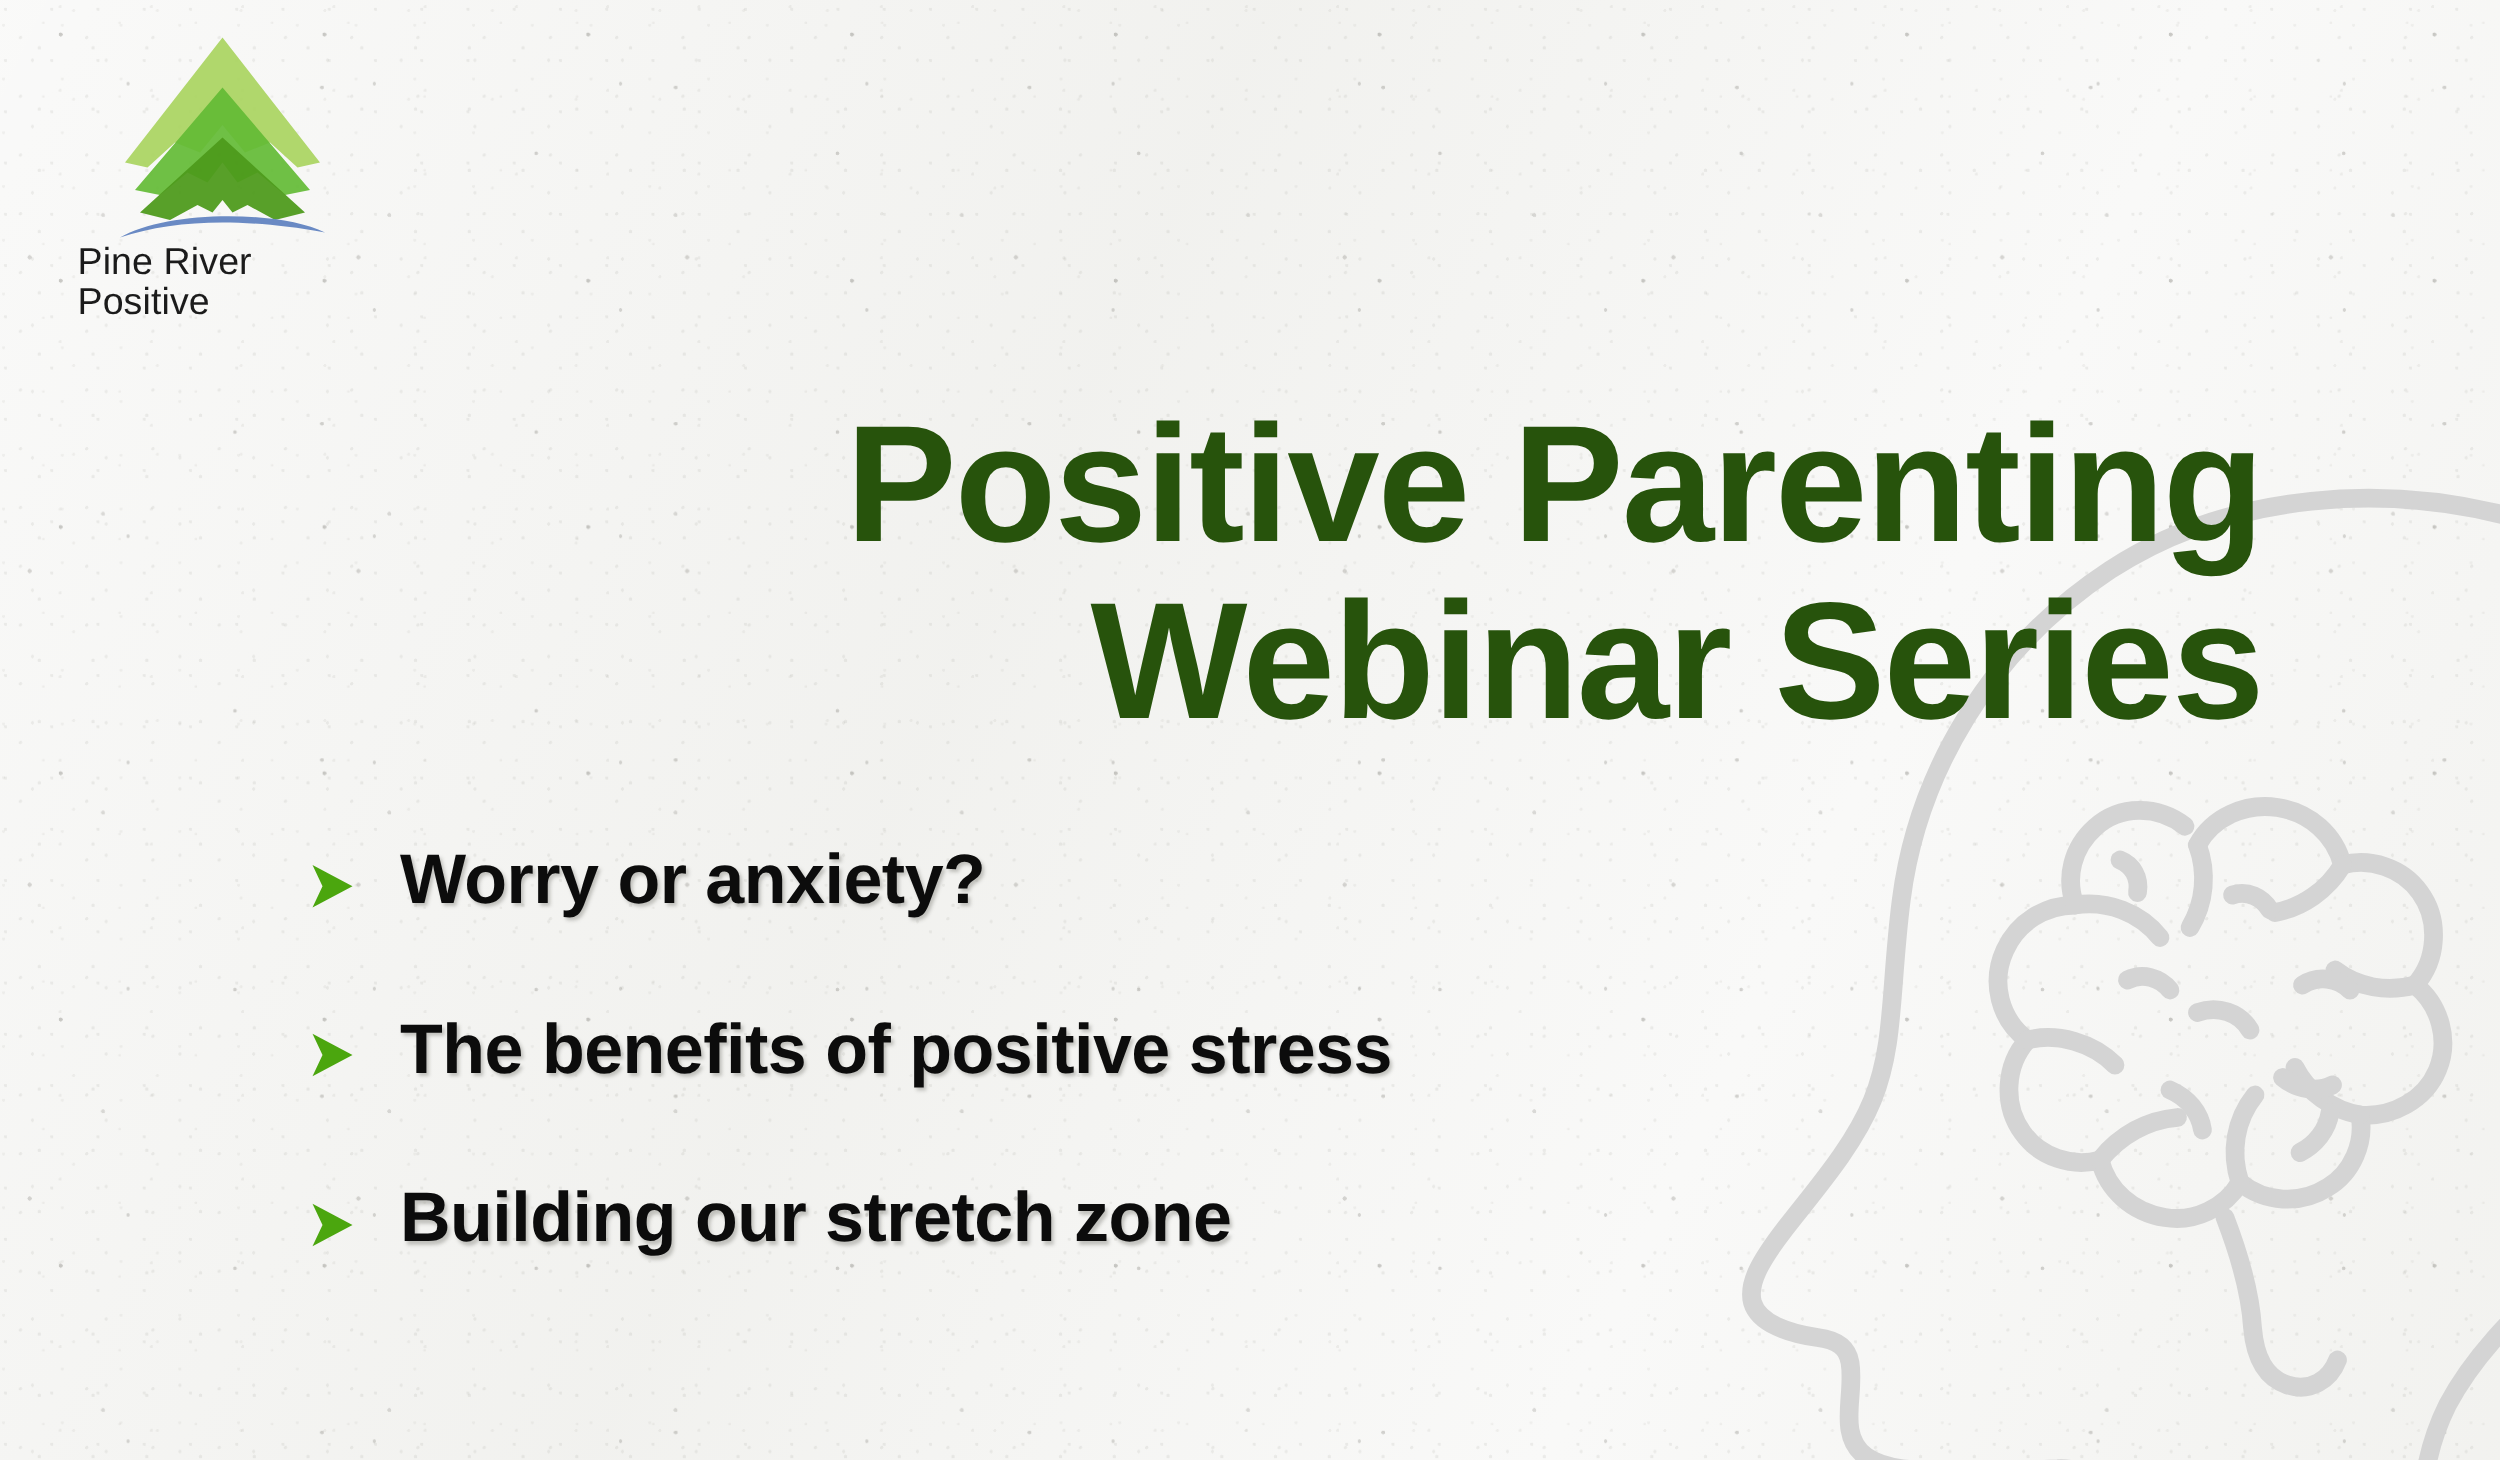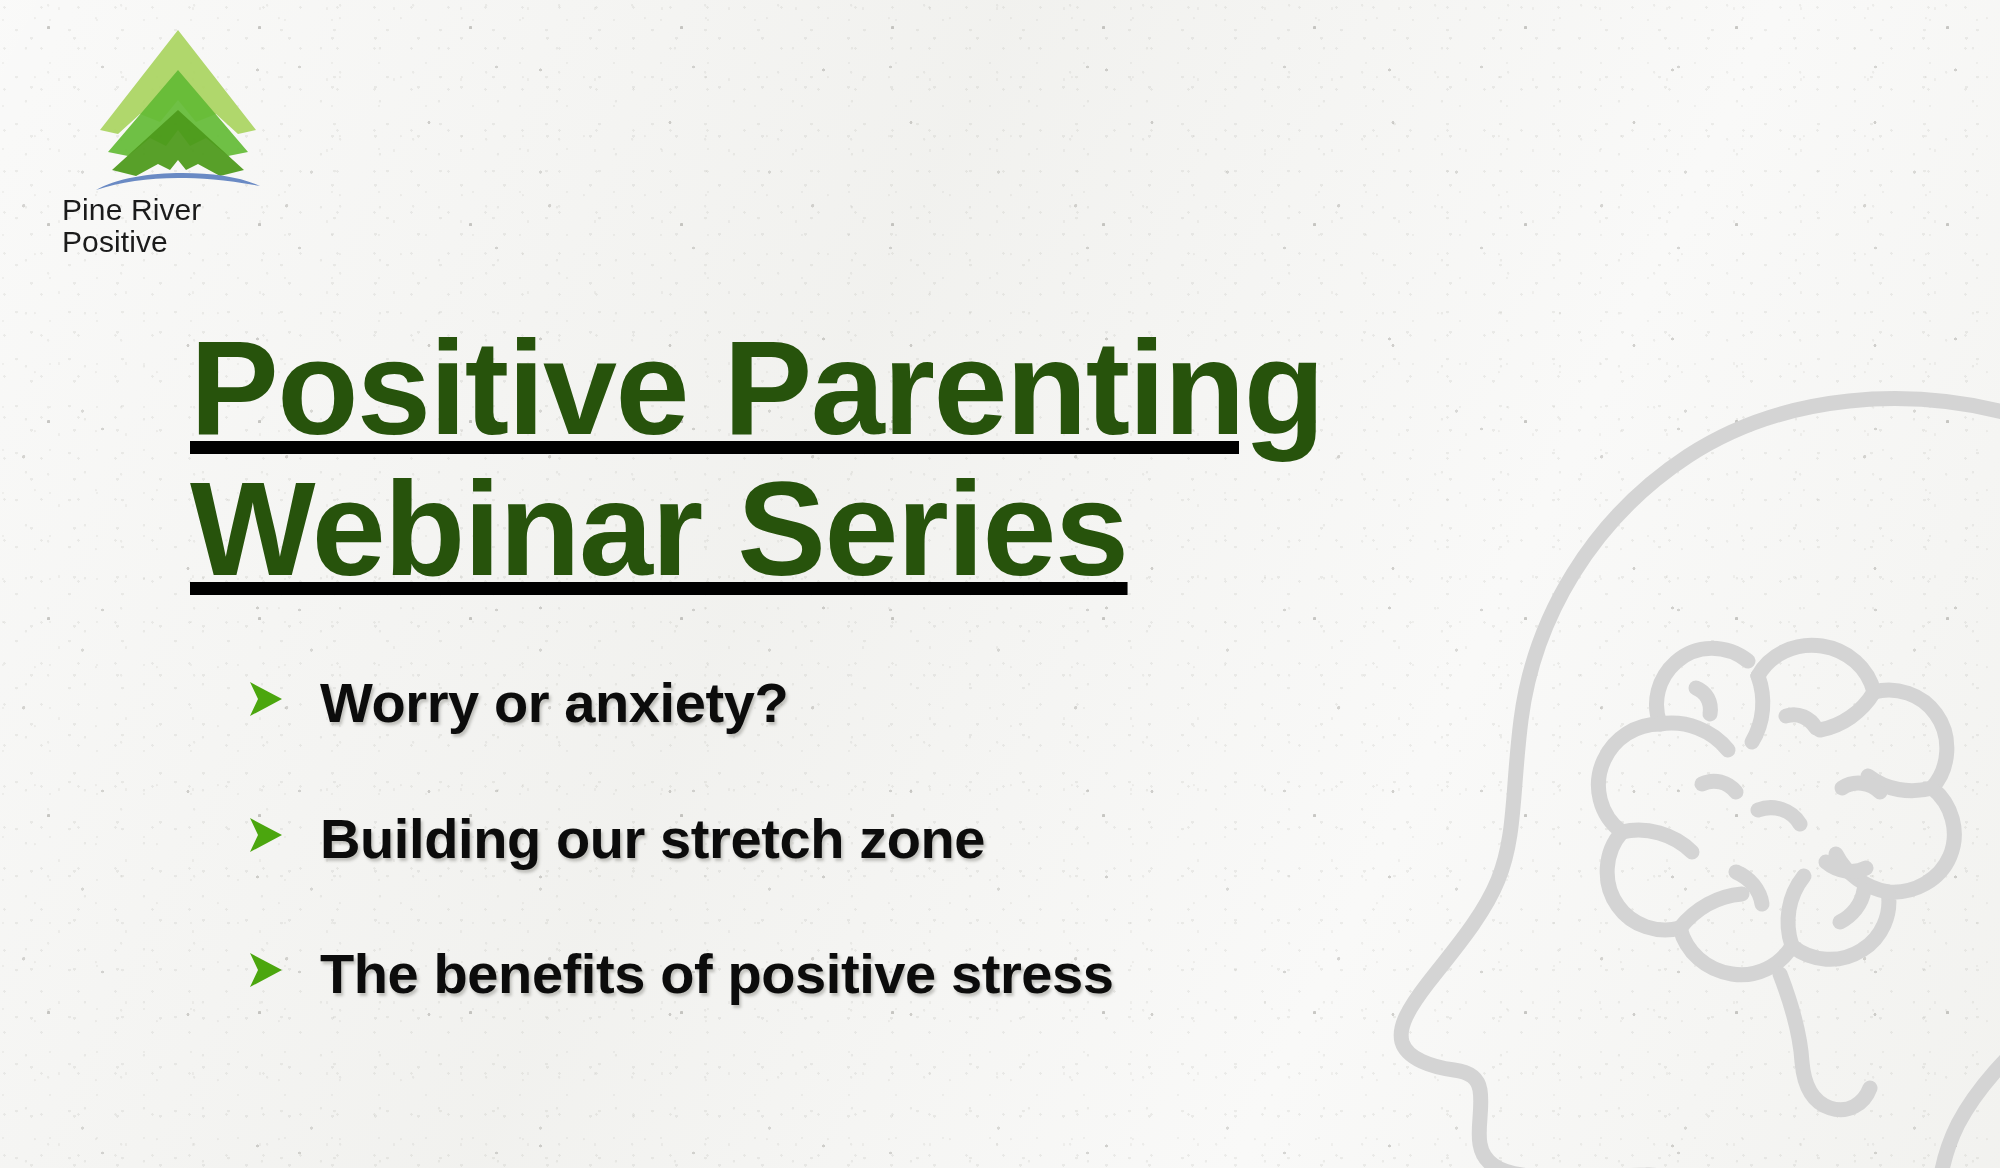--- a/index.html
+++ b/index.html
@@ -92,44 +92,43 @@
     height: 220px;
   }
   .tldsb-logo svg { width: 100%; height: 100%; display: block; }
 
   
   .title-block {
     position: absolute;
     left: 0;
     right: 0;
     top: 318px;
-    text-align: left;
+    text-align: right;
     padding: 0 190px 0 190px;
-    text-decoration: underline;
   }
   .title-line {
     font-family: "Liberation Sans", sans-serif;
     font-weight: bold;
     font-size: 133px;
     line-height: 1.06;
     letter-spacing: -1.5px;
     color: #27530c;
     white-space: nowrap;
   }
 
   
   .bullets {
     position: absolute;
     left: 240px;
     top: 672px;
     width: 1200px;
   }
   .bullet-row {
     display: flex;
-    align-items: flex-start;
+    align-items: flex-end;
     margin-bottom: 74px;
   }
   .bullet-row:last-child { margin-bottom: 0; }
 
   .chevron-icon {
     flex: 0 0 auto;
     width: 50px;
     height: 50px;
     margin-right: 30px;
     margin-top: 2px;
@@ -248,27 +247,27 @@
       </span>
       <span class="bullet-text">Worry or anxiety?</span>
     </div>
 
     <div class="bullet-row">
       <span class="chevron-icon">
         <svg viewBox="0 0 50 50" xmlns="http://www.w3.org/2000/svg">
           <path d="M10 8 L42 25 L10 42 L18 25 Z" fill="#4ba60e"></path>
         </svg>
       </span>
-      <span class="bullet-text">Building our stretch zone</span>
+      <span class="bullet-text">The benefits of positive stress</span>
     </div>
 
     <div class="bullet-row">
       <span class="chevron-icon">
         <svg viewBox="0 0 50 50" xmlns="http://www.w3.org/2000/svg">
           <path d="M10 8 L42 25 L10 42 L18 25 Z" fill="#4ba60e"></path>
         </svg>
       </span>
-      <span class="bullet-text">The benefits of positive stress</span>
+      <span class="bullet-text">Building our stretch zone</span>
     </div>
 
   </div>
 
 </div>
 
 </body></html>

